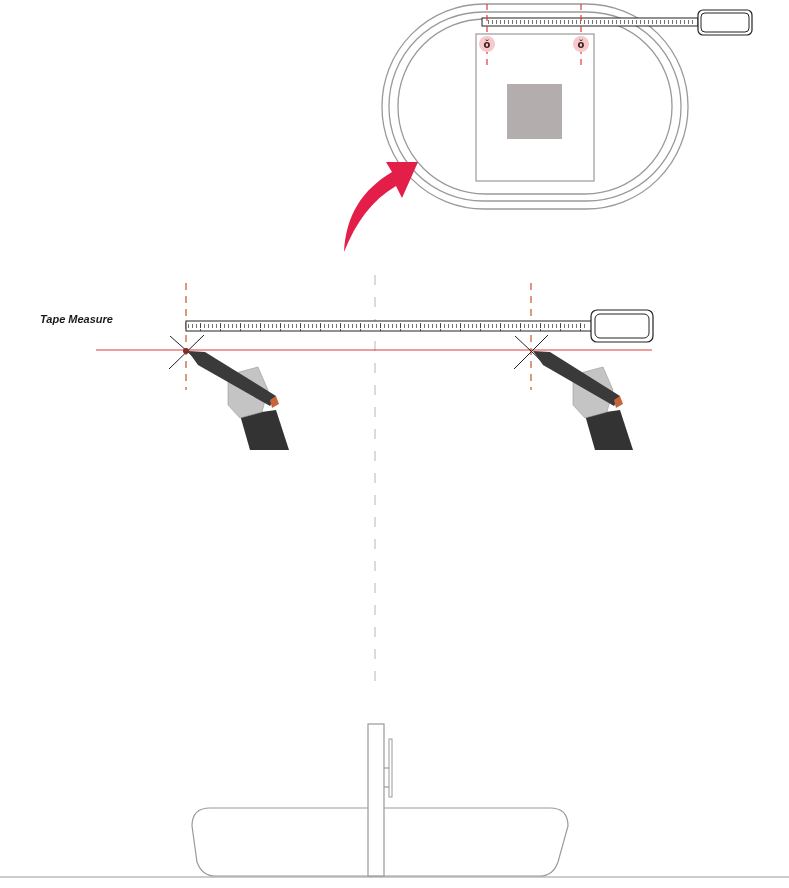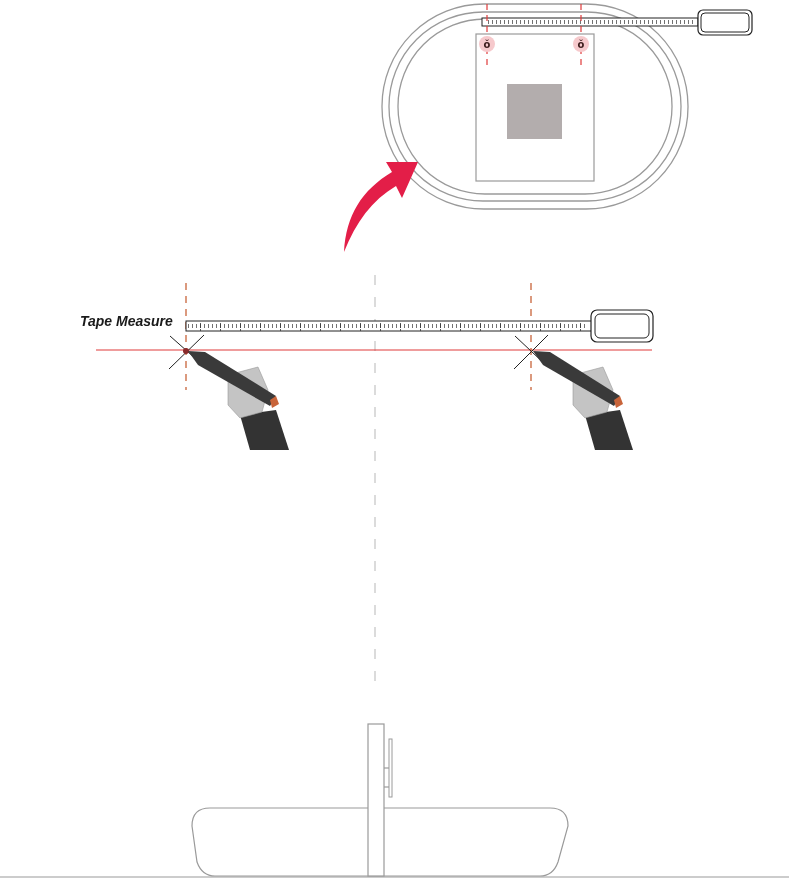--- a/index.html
+++ b/index.html
@@ -2,21 +2,21 @@
 <html><head>
 <meta charset="utf-8">
 <style>
   html, body { margin: 0; padding: 0; background: #ffffff; }
   body { width: 789px; height: 888px; position: relative; overflow: hidden; }
   #stage { position: absolute; left: 0; top: 0; width: 789px; height: 888px; }
   .label {
     position: absolute;
     font-family: "Liberation Sans", sans-serif;
     font-weight: bold; font-style: italic;
-    font-size: 14px; color: #1a1a1a; margin-left: 40px;
+    font-size: 11px; color: #1a1a1a;
   }
 </style>
 </head>
 <body>
 
 <div id="stage">
 <svg width="789" height="888" viewBox="0 0 789 888" xmlns="http://www.w3.org/2000/svg">
   <defs>
     <pattern id="ticks" x="0" y="0" width="4" height="8" patternUnits="userSpaceOnUse">
       <line x1="0.5" y1="4" x2="0.5" y2="8" stroke="#333" stroke-width="0.7"></line>

